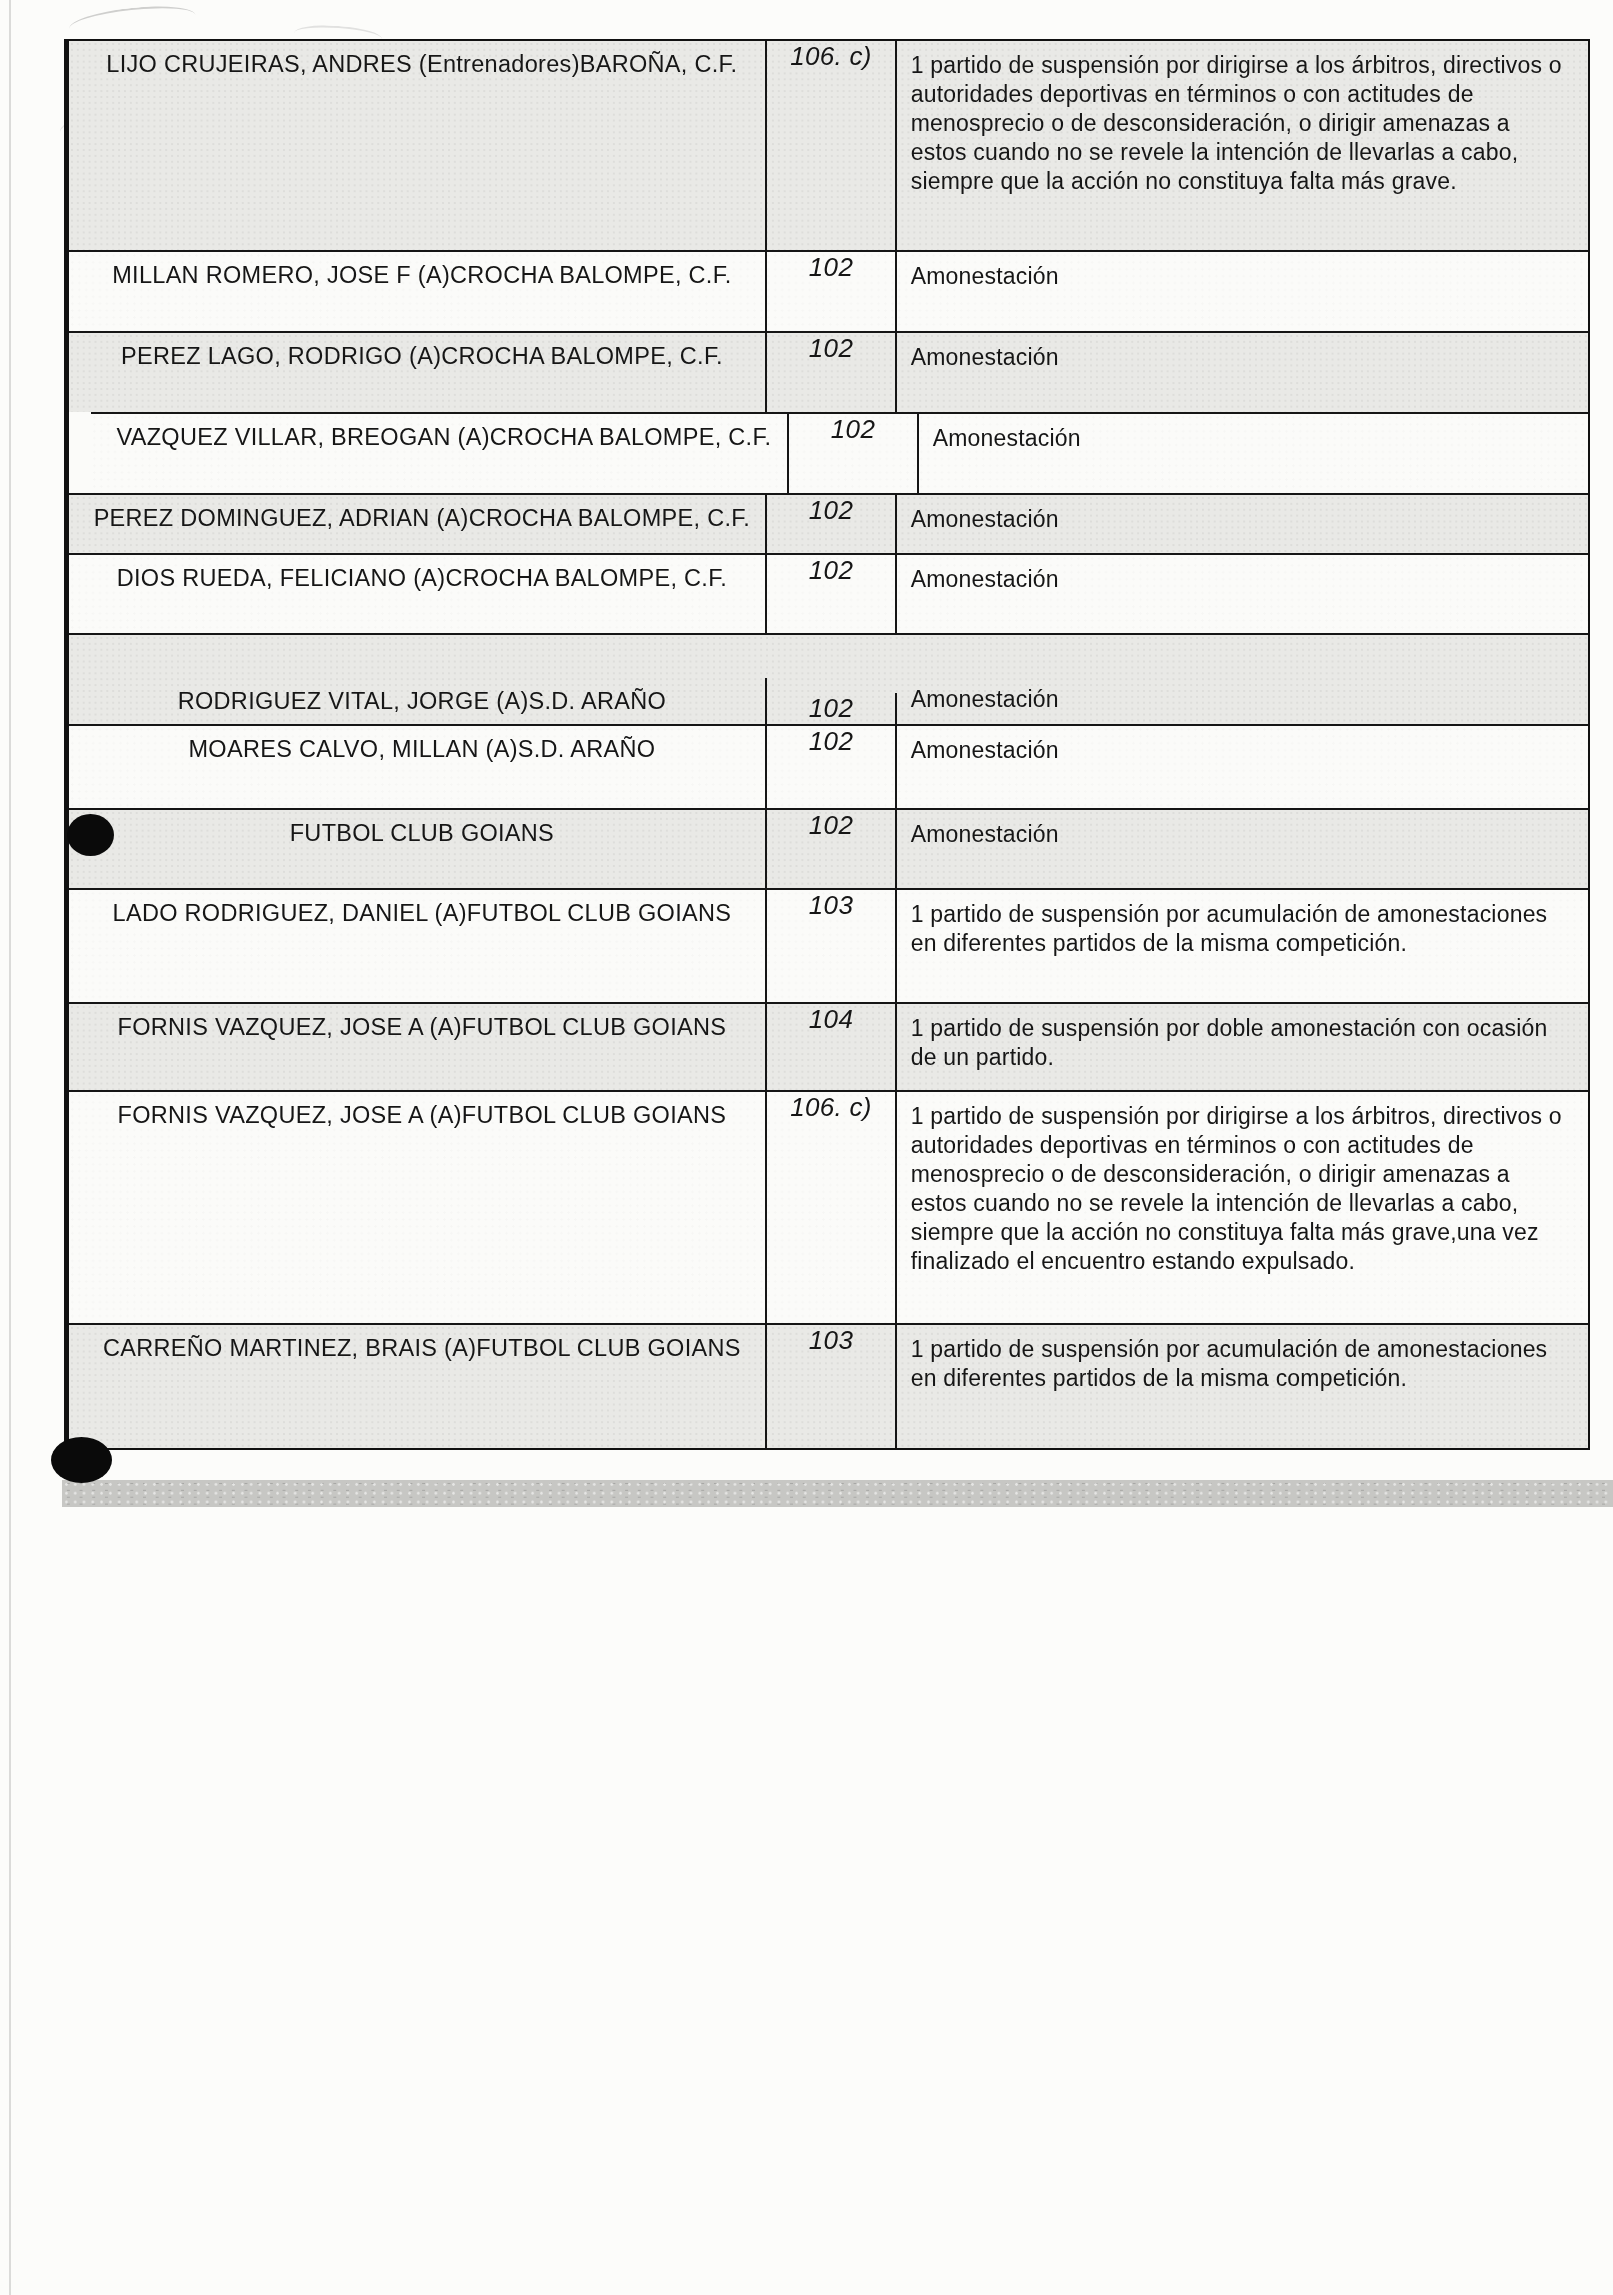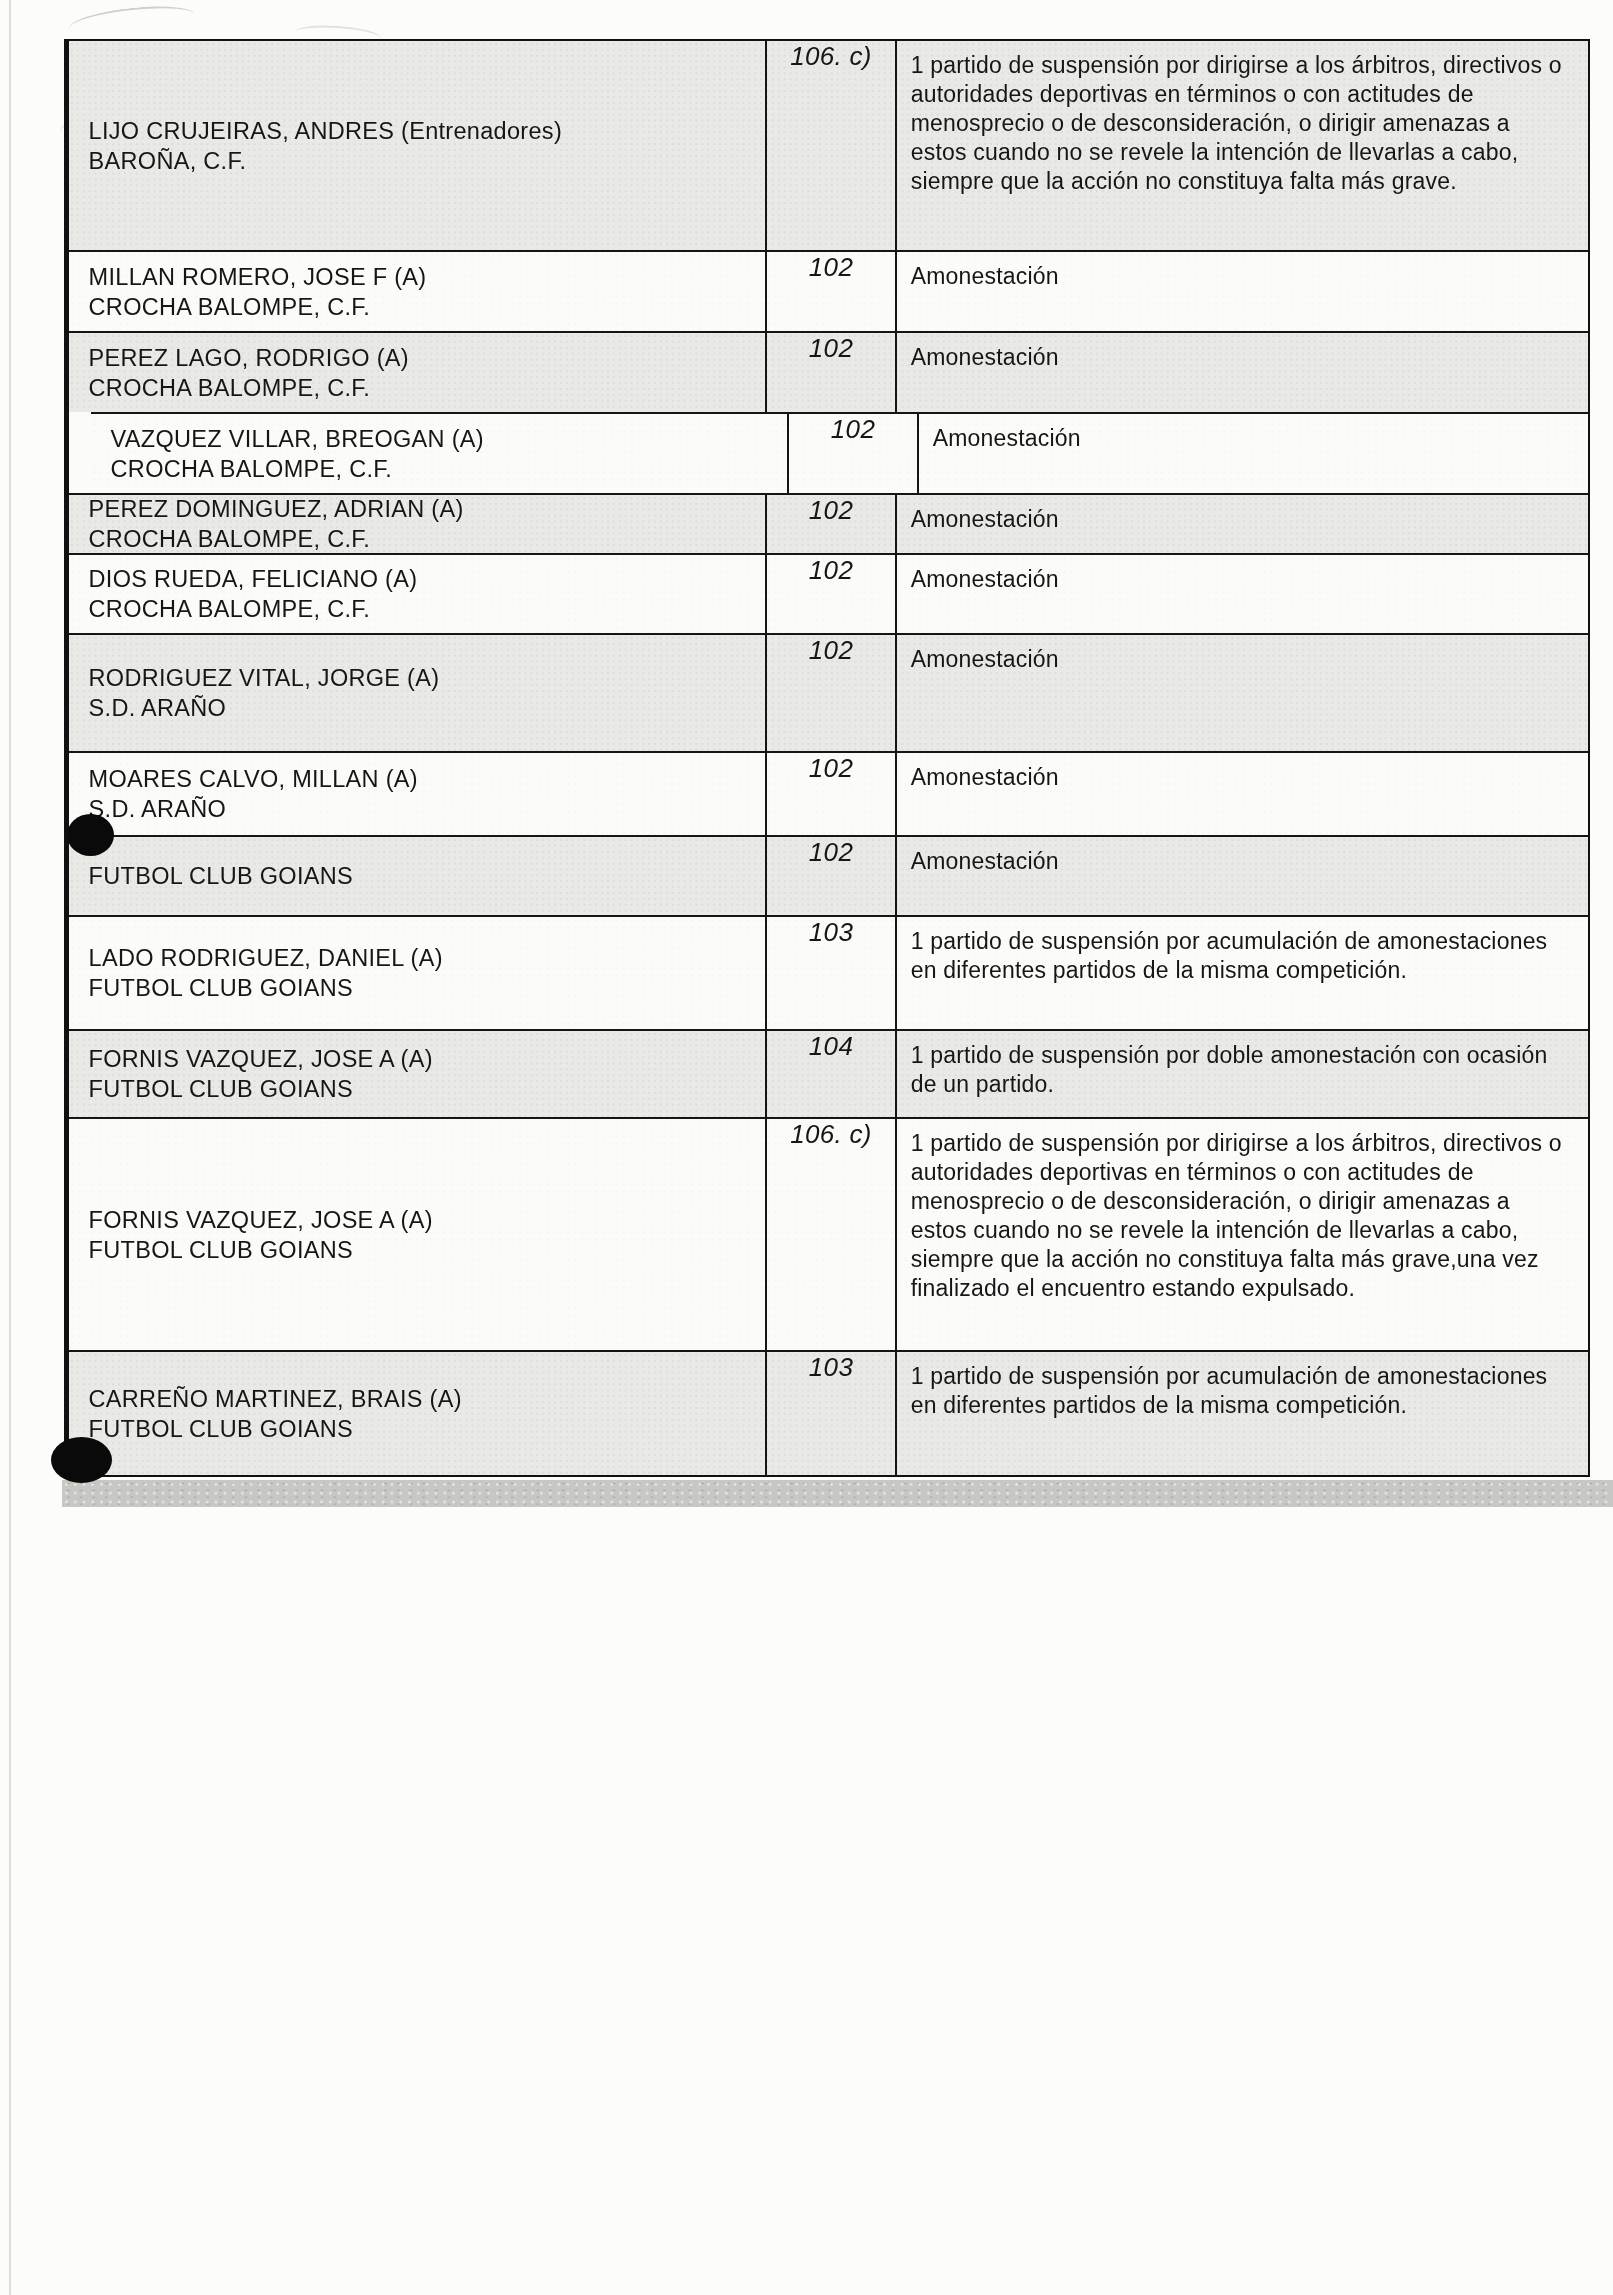--- a/index.html
+++ b/index.html
@@ -40,21 +40,21 @@
   }
   .t-row.plain{
     background-color:#fbfbf9;
     background-image:radial-gradient(rgba(60,60,60,.025) 1px, transparent 1.4px);
     background-size:6.9px 6.9px;
   }
   .cell{box-sizing:border-box;}
   .cell-name{
     width:698px;flex:0 0 698px;
     border-right:2.9px solid #151515;
-    display:flex;flex-direction:column;justify-content:center;
+    display:flex;flex-direction:row;justify-content:center;
     padding:7.8px 9.8px 7.8px 19.6px;
     font-size:23.5px;line-height:30px;letter-spacing:0.3px;
   }
   .cell-article{
     width:130px;flex:0 0 130px;
     border-right:2.9px solid #151515;
     text-align:center;
     padding-top:0;
     font-size:26px;letter-spacing:0.3px;font-style:italic;
   }
@@ -136,21 +136,21 @@
 
     <div class="t-row plain" style="height: 80px; justify-content: center;">
       <div class="cell cell-name">
         <div class="name-line">DIOS RUEDA, FELICIANO (A)</div>
         <div class="name-line">CROCHA BALOMPE, C.F.</div>
       </div>
       <div class="cell cell-article">102</div>
       <div class="cell cell-desc">Amonestación</div>
     </div>
 
-    <div class="t-row shaded" style="height: 118px;">
+    <div class="t-row shaded" style="height: 91px; align-items: flex-end;">
       <div class="cell cell-name">
         <div class="name-line">RODRIGUEZ VITAL, JORGE (A)</div>
         <div class="name-line">S.D. ARAÑO</div>
       </div>
       <div class="cell cell-article">102</div>
       <div class="cell cell-desc">Amonestación</div>
     </div>
 
     <div class="t-row plain" style="height: 84px;">
       <div class="cell cell-name">

